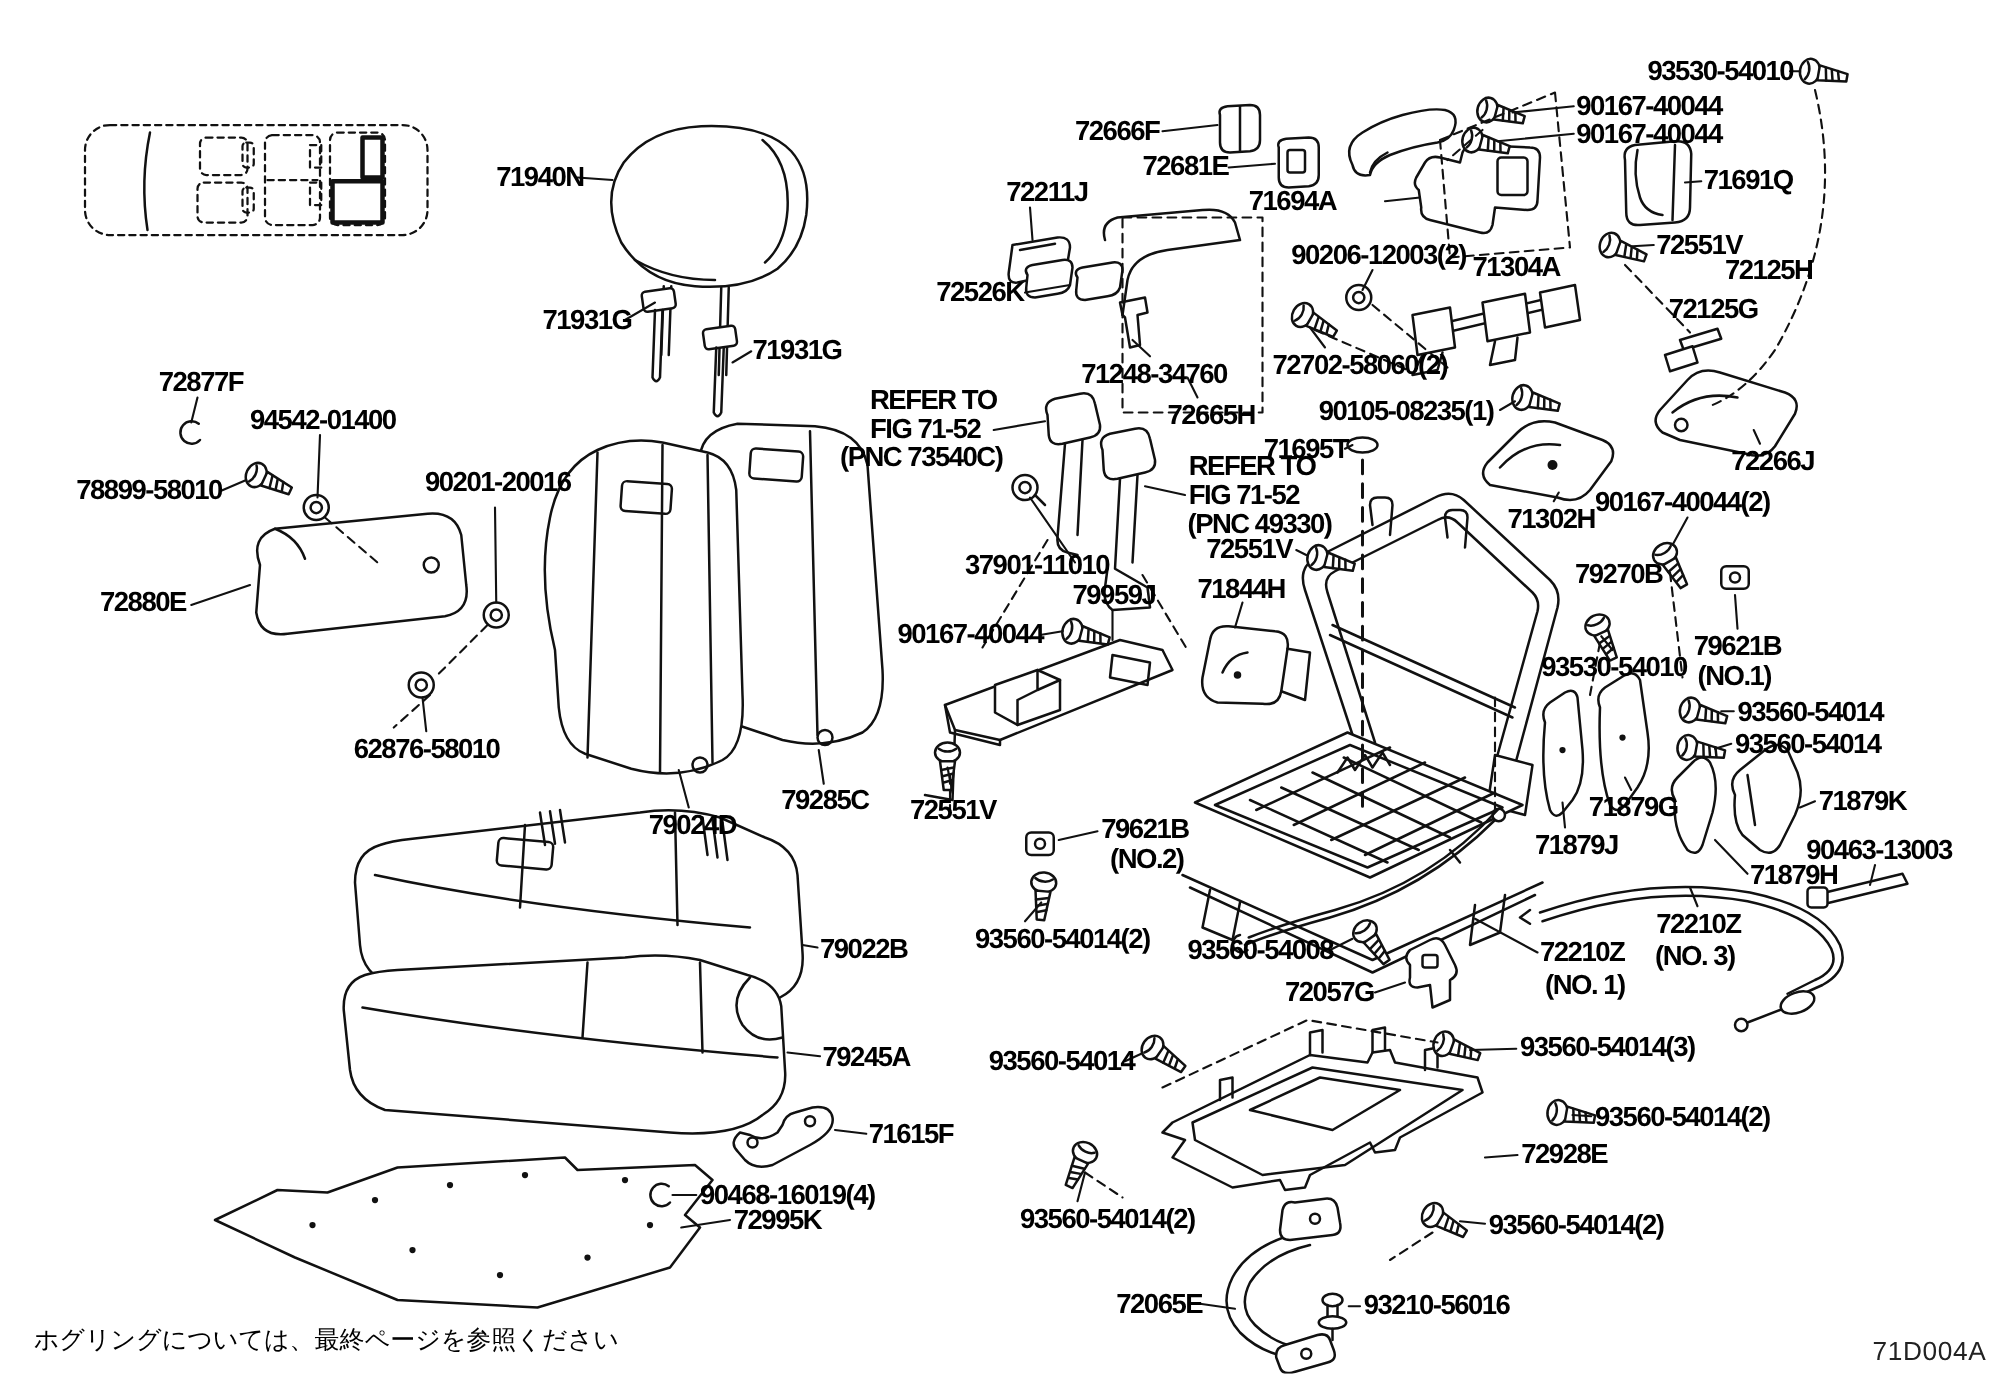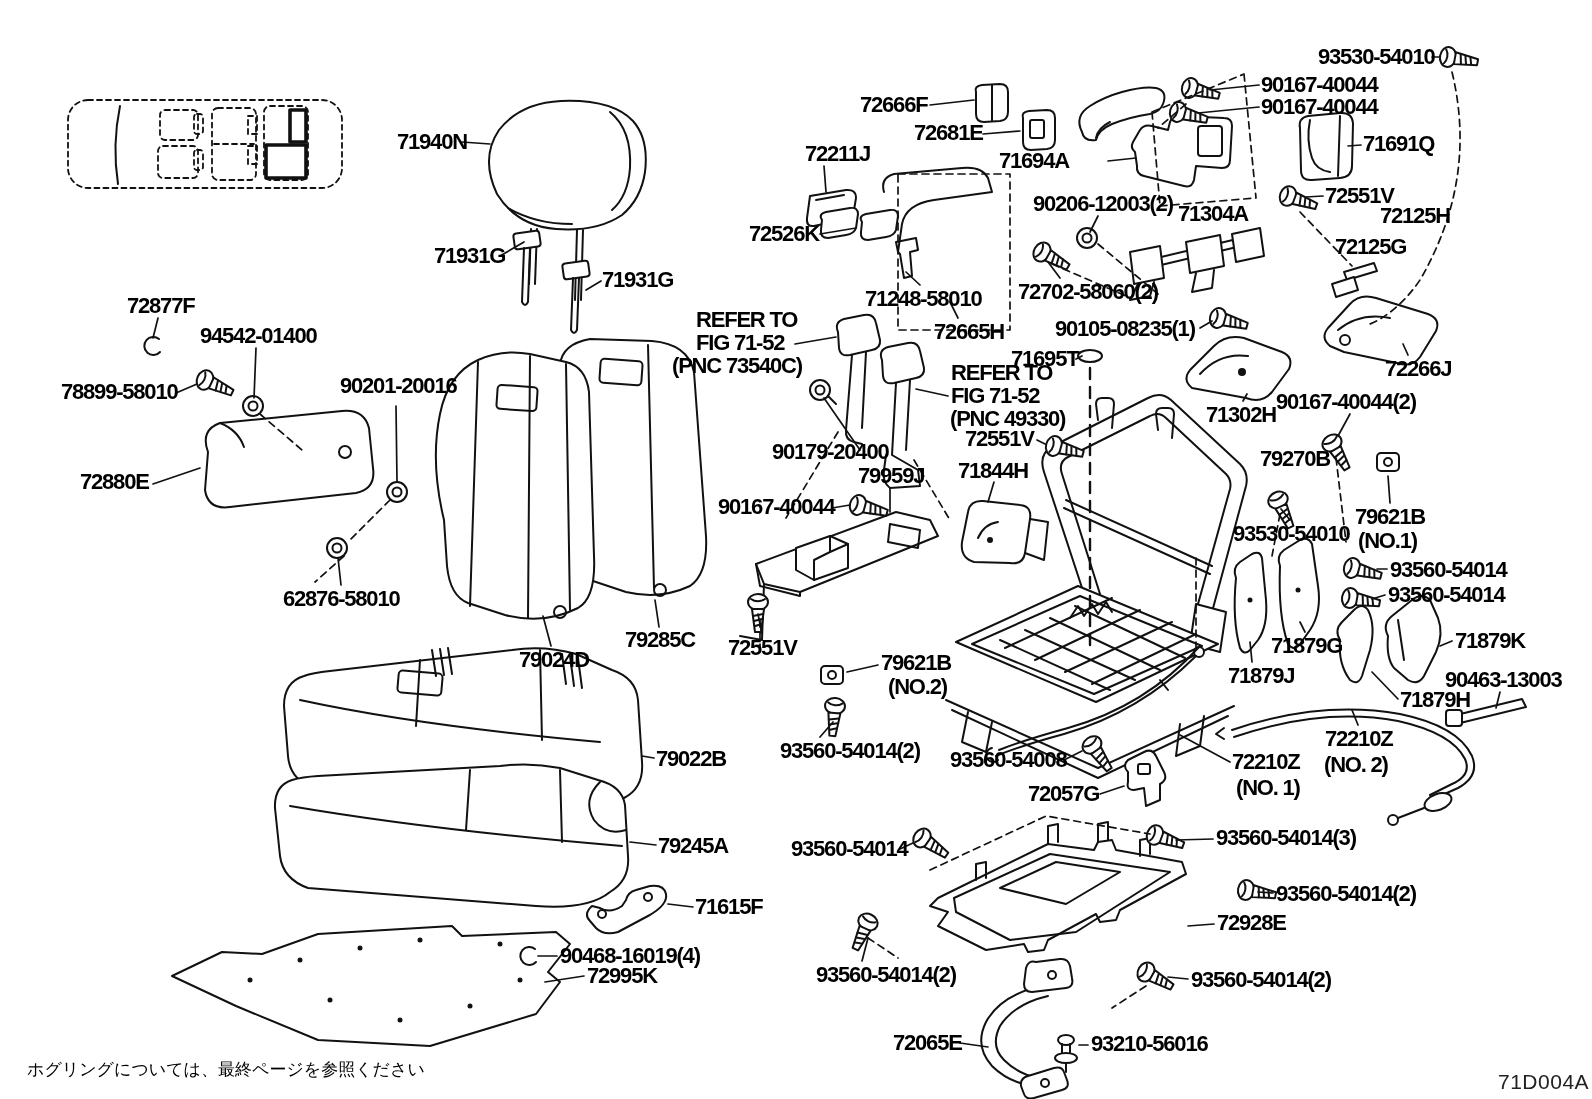--- a/index.html
+++ b/index.html
@@ -10,21 +10,21 @@
     stroke:#111;fill:none;stroke-width:2;stroke-linejoin:round;stroke-linecap:round;}
   #art .f{fill:#fff;}
   #art .dot{fill:#111;stroke:none;}
   #art .ld{stroke-width:1.7;}
   #art .dsh{stroke-dasharray:7 5;stroke-width:1.7;}
   #art .dshS{stroke-dasharray:5 4;stroke-width:1.8;}
   #art .dshB{stroke-dasharray:11 8;stroke-width:2.4;}
   #art .bold{stroke-width:3.6;}
   .lbl{position:absolute;font-weight:700;font-size:22px;letter-spacing:-1.2px;
        color:#000;white-space:nowrap;line-height:1.05;}
-  .note{position:absolute;font-weight:400;font-size:17px;color:#000;white-space:nowrap;}
+  .note{position:absolute;font-weight:400;font-size:20px;color:#000;white-space:nowrap;}
   .figcode{position:absolute;font-weight:400;font-size:21px;color:#222;letter-spacing:0.5px;}
 </style>
 </head>
 <body>
 
 <div class="stage">
 
 <svg id="art" width="1592" height="1099" viewBox="0 0 1592 1099">
   <defs>
     <g id="scrw">
@@ -447,26 +447,26 @@
 <div class="lbl" style="left:625px;top:628px">79285C</div>
 <div class="lbl" style="left:656px;top:747px">79022B</div>
 <div class="lbl" style="left:658px;top:834px">79245A</div>
 <div class="lbl" style="left:695px;top:895px">71615F</div>
 <div class="lbl" style="left:560px;top:944px">90468-16019(4)</div>
 <div class="lbl" style="left:587px;top:964px">72995K</div>
 <div class="lbl" style="left:860px;top:93px">72666F</div>
 <div class="lbl" style="left:914px;top:121px">72681E</div>
 <div class="lbl" style="left:805px;top:142px">72211J</div>
 <div class="lbl" style="left:749px;top:222px">72526K</div>
-<div class="lbl" style="left:865px;top:287px">71248-58010</div>
+<div class="lbl" style="left:865px;top:287px">71248-34760</div>
 <div class="lbl" style="left:934px;top:320px">72665H</div>
 <div class="lbl" style="left:696px;top:308px">REFER TO</div>
 <div class="lbl" style="left:696px;top:331px">FIG 71-52</div>
 <div class="lbl" style="left:672px;top:354px">(PNC 73540C)</div>
-<div class="lbl" style="left:772px;top:440px">90179-20400</div>
+<div class="lbl" style="left:772px;top:440px">37901-11010</div>
 <div class="lbl" style="left:951px;top:361px">REFER TO</div>
 <div class="lbl" style="left:951px;top:384px">FIG 71-52</div>
 <div class="lbl" style="left:950px;top:407px">(PNC 49330)</div>
 <div class="lbl" style="left:965px;top:427px">72551V</div>
 <div class="lbl" style="left:958px;top:459px">71844H</div>
 <div class="lbl" style="left:858px;top:464px">79959J</div>
 <div class="lbl" style="left:718px;top:495px">90167-40044</div>
 <div class="lbl" style="left:728px;top:636px">72551V</div>
 <div class="lbl" style="left:881px;top:651px">79621B</div>
 <div class="lbl" style="left:888px;top:675px">(NO.2)</div>
@@ -495,21 +495,21 @@
 <div class="lbl" style="left:1355px;top:505px">79621B</div>
 <div class="lbl" style="left:1358px;top:529px">(NO.1)</div>
 <div class="lbl" style="left:1390px;top:558px">93560-54014</div>
 <div class="lbl" style="left:1388px;top:583px">93560-54014</div>
 <div class="lbl" style="left:1271px;top:634px">71879G</div>
 <div class="lbl" style="left:1455px;top:629px">71879K</div>
 <div class="lbl" style="left:1228px;top:664px">71879J</div>
 <div class="lbl" style="left:1400px;top:688px">71879H</div>
 <div class="lbl" style="left:1445px;top:668px">90463-13003</div>
 <div class="lbl" style="left:1325px;top:727px">72210Z</div>
-<div class="lbl" style="left:1324px;top:753px">(NO. 2)</div>
+<div class="lbl" style="left:1324px;top:753px">(NO. 3)</div>
 <div class="lbl" style="left:1232px;top:750px">72210Z</div>
 <div class="lbl" style="left:1236px;top:776px">(NO. 1)</div>
 <div class="lbl" style="left:1216px;top:826px">93560-54014(3)</div>
 <div class="lbl" style="left:1217px;top:911px">72928E</div>
 <div class="lbl" style="left:1276px;top:882px">93560-54014(2)</div>
 <div class="lbl" style="left:816px;top:963px">93560-54014(2)</div>
 <div class="lbl" style="left:1191px;top:968px">93560-54014(2)</div>
 <div class="lbl" style="left:893px;top:1031px">72065E</div>
 <div class="lbl" style="left:1091px;top:1032px">93210-56016</div>
 

